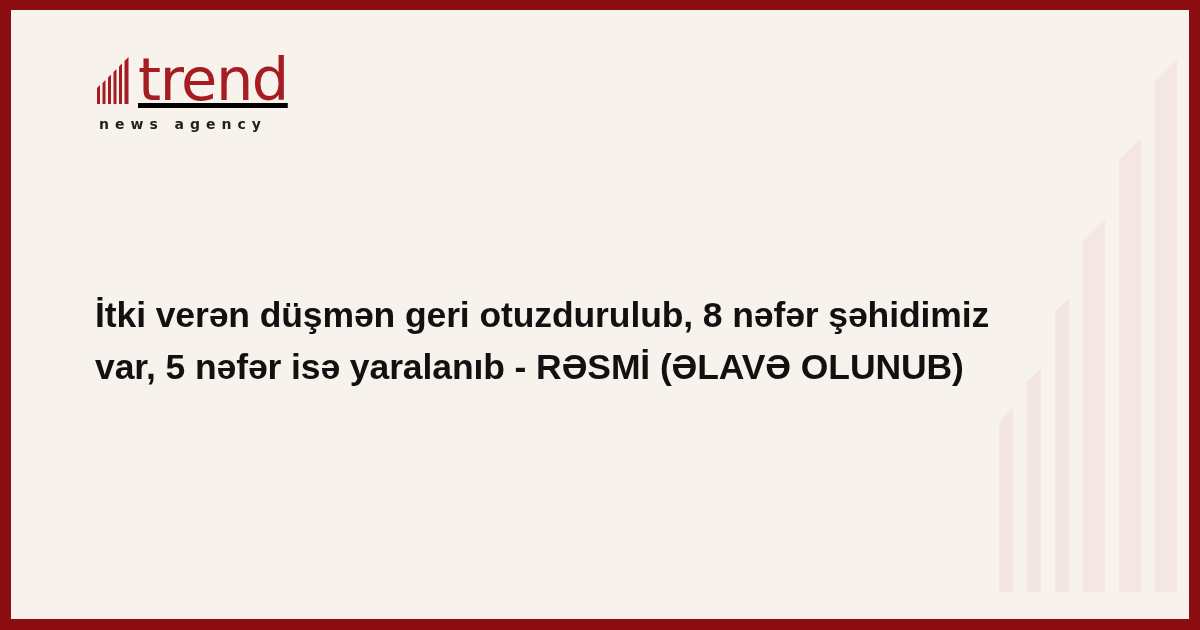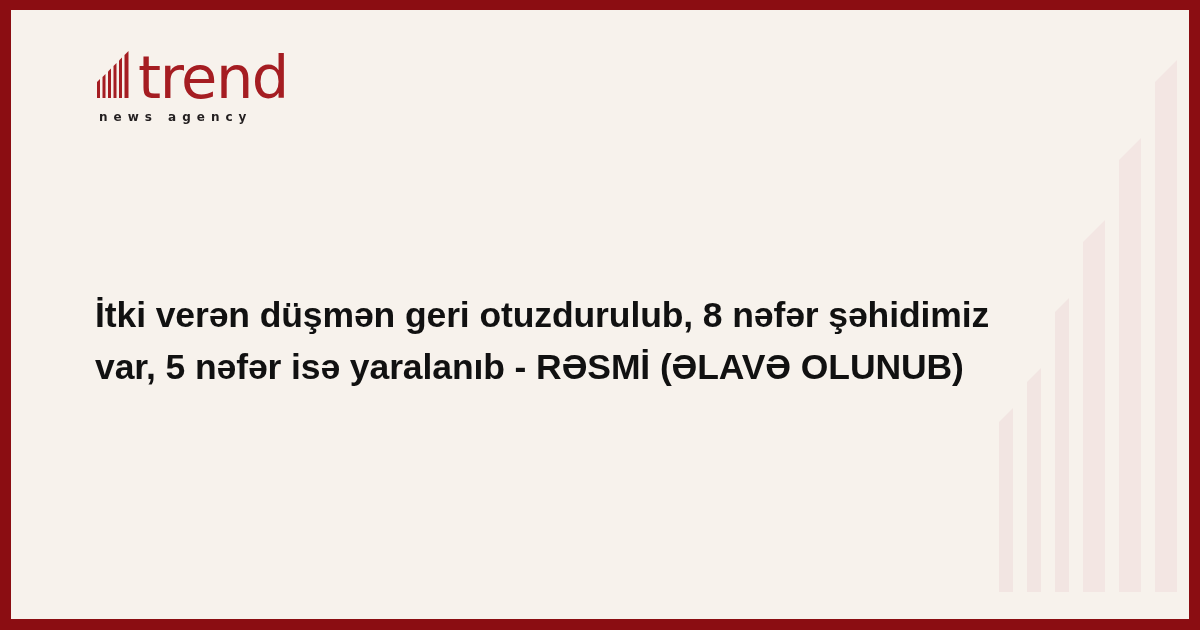--- a/index.html
+++ b/index.html
@@ -48,44 +48,46 @@
 
   
   .logo {
     position: absolute;
     left: 84px;
     top: 36px;
     width: 260px;
   }
   .logo-row {
     display: flex;
+    align-items: flex-end;
     height: 60px;
+    text-decoration: underline;
   }
   .logo-mark {
     display: block;
     width: 42px;
     height: 52px;
     margin-right: 1px;
     margin-bottom: 2px;
   }
   .logo-word {
     font-family: "DejaVu Sans", sans-serif;
     font-size: 59px;
     line-height: 0.98;
     font-weight: 400;
     color: #a51d22;
     letter-spacing: -1.5px;
     position: relative;
     top: 3px;
   }
   .logo-sub {
-    margin-top: 4px;
+    margin-top: 10px;
     margin-left: 4px;
     font-family: "DejaVu Sans", sans-serif;
-    font-size: 12px;
+    font-size: 14px;
     font-weight: 700;
     color: #231f20;
     letter-spacing: 6.0px;
     white-space: nowrap;
   }
 
   
   .headline {
     position: absolute;
     left: 84px;

